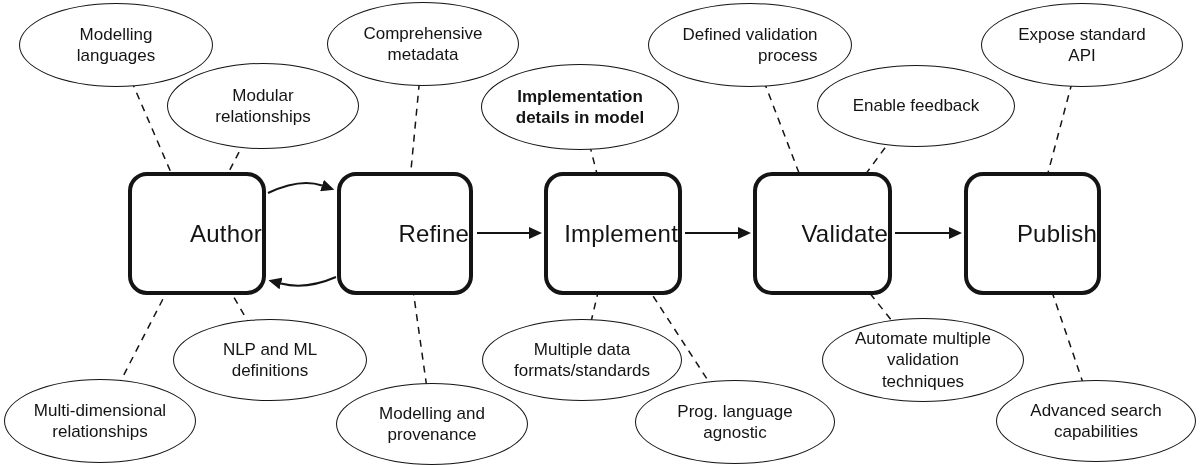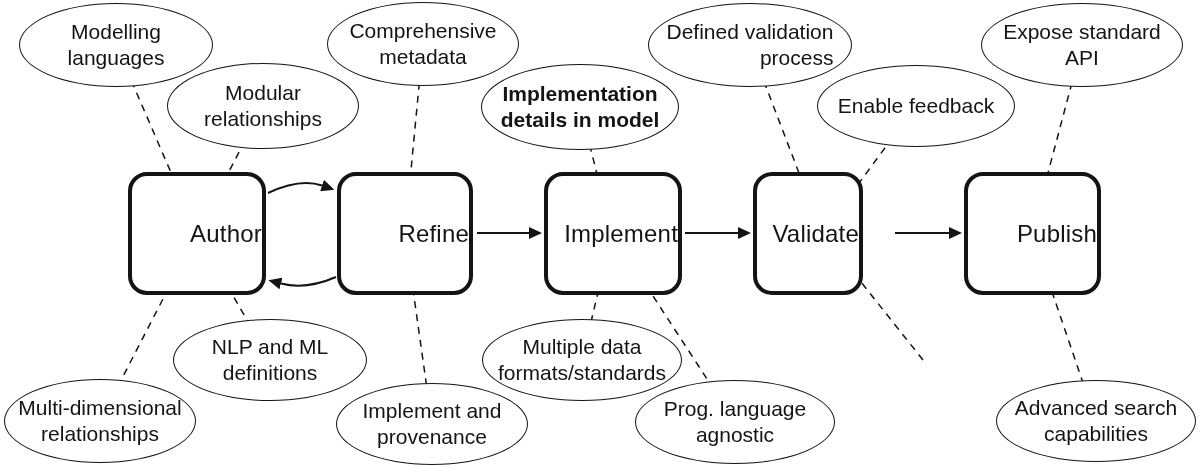--- a/index.html
+++ b/index.html
@@ -11,21 +11,21 @@
   .pbox{
     position:absolute;top:172px;height:123px;box-sizing:border-box;
     background:#fff;border:4px solid #141414;border-radius:19px;
     display:flex;align-items:center;justify-content:flex-end;
     font-size:24px;letter-spacing:.2px;z-index:2;
   }
   .ell{
     position:absolute;box-sizing:border-box;background:#fff;
     border:1.7px solid #141414;border-radius:50%;
     display:flex;align-items:center;justify-content:center;
-    font-size:21px;line-height:1.26;text-align:center;z-index:1;
+    font-size:17px;line-height:1.26;text-align:center;z-index:1;
   }
   .ell span{white-space:pre-line;}
   .pbox span{white-space:pre-line;}
 </style>
 </head>
 <body>
 
 <div class="stage">
 
   <svg class="lines" viewBox="0 0 1200 465" xmlns="http://www.w3.org/2000/svg">
@@ -66,21 +66,21 @@
 
   <div class="pbox" style="left:128px;width:138px;">
     <span>Author</span>
   </div>
   <div class="pbox" style="left:337px;width:136px;">
     <span>Refine</span>
   </div>
   <div class="pbox" style="left:544px;width:138px;">
     <span>Implement</span>
   </div>
-  <div class="pbox" style="left:753px;width:110px;">
+  <div class="pbox" style="left:753px;width:139px;">
     <span>Validate</span>
   </div>
   <div class="pbox" style="left:964px;width:137px;">
     <span>Publish</span>
   </div>
 
   <div class="ell" style="left:19px;top:3px;width:194px;height:84px;">
     <span>Modelling
 languages</span>
   </div>
@@ -110,29 +110,34 @@
 
   <div class="ell" style="left:4px;top:379px;width:192px;height:84px;">
     <span>Multi-dimensional
 relationships</span>
   </div>
   <div class="ell" style="left:173px;top:319px;width:194px;height:82px;">
     <span>NLP and ML
 definitions</span>
   </div>
   <div class="ell" style="left:336px;top:383px;width:192px;height:82px;">
-    <span>Implement and
+    <span>Modelling and
 provenance</span>
   </div>
   <div class="ell" style="left:482px;top:319px;width:200px;height:82px;">
     <span>Multiple data
 formats/standards</span>
   </div>
   <div class="ell" style="left:635px;top:380px;width:200px;height:84px;">
     <span>Prog. language
 agnostic</span>
   </div>
+  <div class="ell" style="left:822px;top:318px;width:202px;height:84px;">
+    <span>Automate multiple
+validation
+techniques</span>
+  </div>
   <div class="ell" style="left:996px;top:380px;width:200px;height:82px;justify-content:center;">
     <span>Advanced search
 capabilities</span>
   </div>
 
 </div>
 
 </body></html>

